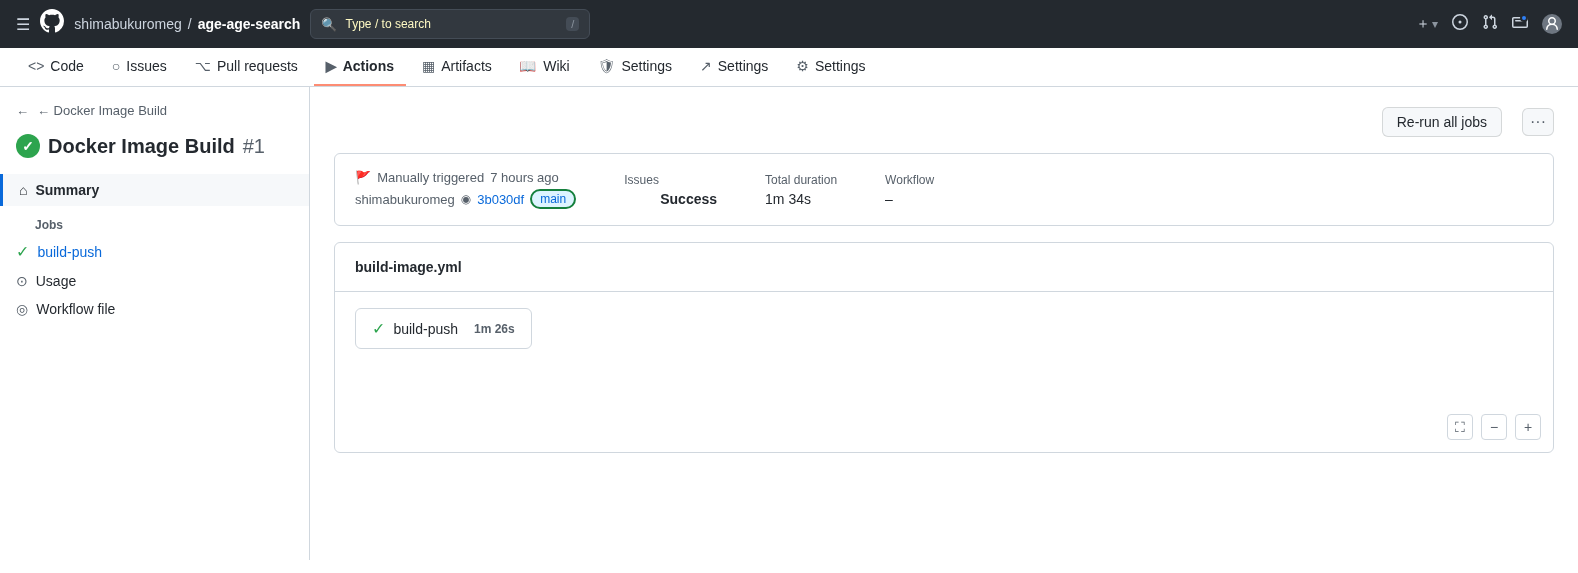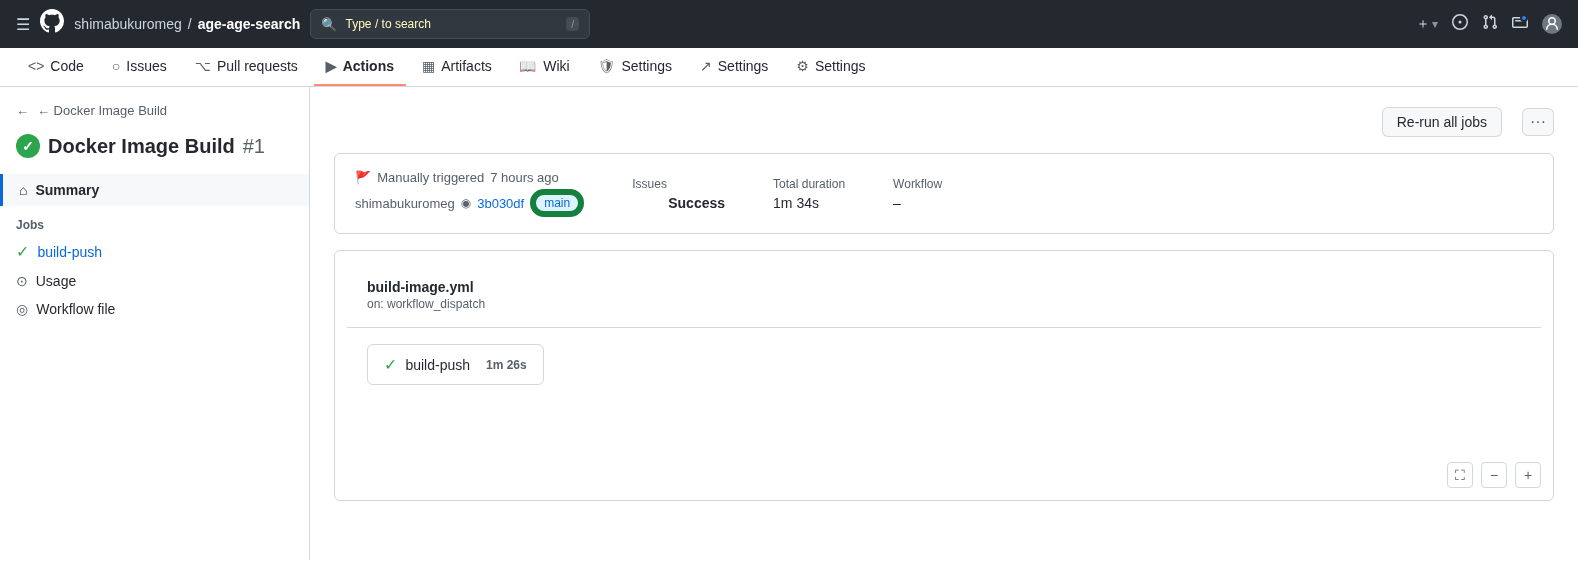--- a/index.html
+++ b/index.html
@@ -56,21 +56,21 @@
     }
     .run-number { color: #57606a; font-weight: 400; }
 
     .sidebar-summary-item {
       display: flex; align-items: center; gap: 8px; padding: 8px 16px; cursor: pointer; font-size: 14px;
       border-left: 3px solid transparent;
     }
     .sidebar-summary-item.active { border-left: 3px solid #0969da; background: #f6f8fa; font-weight: 600; }
     .home-icon { font-size: 14px; }
 
-    .sidebar-section-label { padding: 12px 16px 4px; font-size: 12px; font-weight: 600; color: #57606a; text-transform: none; }
+    .sidebar-section-label { padding: 12px 16px 4px; font-size: 12px; font-weight: 600; color: #57606a; text-transform: none; margin-left: 19px; }
     .sidebar-job-item {
       display: flex; align-items: center; gap: 8px; padding: 6px 16px; cursor: pointer; font-size: 14px; color: #0969da;
     }
     .job-success { color: #2da44e; font-size: 16px; }
 
     .sidebar-run-details { padding: 12px 16px 4px; font-size: 12px; font-weight: 600; color: #57606a; }
     .sidebar-detail-item {
       display: flex; align-items: center; gap: 8px; padding: 6px 16px; cursor: pointer; font-size: 14px; color: #24292f;
     }
     .detail-icon { font-size: 14px; color: #57606a; }
@@ -83,28 +83,28 @@
       border: 1px solid #d0d7de; border-radius: 6px; padding: 16px 20px; margin-bottom: 16px;
       display: flex; align-items: center; gap: 48px;
     }
     .info-section { display: flex; flex-direction: column; gap: 4px; }
     .info-label { font-size: 12px; color: #57606a; }
     .info-value { font-size: 14px; color: #24292f; }
     .info-value.bold { font-weight: 600; margin-left: 36px; }
     .trigger-row { display: flex; align-items: center; gap: 6px; font-size: 13px; color: #57606a; }
     .commit-sha { color: #0969da; font-size: 13px; font-family: Liberation Sans, sans-serif; }
     .branch-badge {
-      background: #ddf4ff; color: #0969da; border: 6px solid #15803d; border-radius: 20px;
+      background: #ddf4ff; color: #0969da; border: 2px solid #15803d; border-radius: 20px;
       padding: 1px 8px; font-size: 12px; font-weight: 500;
     }
     .commit-icon { font-size: 12px; color: #57606a; }
 
     
     .workflow-card {
-      border: 1px solid #d0d7de; border-radius: 6px; padding: 12px; margin-bottom: 16px; position: relative;
+      border: 1px solid #d0d7de; border-radius: 6px; padding: 0; margin-bottom: 16px; position: relative;
     }
     .workflow-card-header { padding: 16px 20px; border-bottom: 1px solid #d0d7de; }
     .workflow-filename { font-size: 14px; font-weight: 600; color: #24292f; }
     .workflow-trigger { font-size: 12px; color: #57606a; margin-top: 2px; }
     .workflow-body { padding: 16px 20px; min-height: 160px; }
     .job-box {
       display: inline-flex; align-items: center; gap: 8px; border: 1px solid #d0d7de; border-radius: 6px;
       padding: 10px 16px; font-size: 14px; cursor: pointer; background: #fff;
     }
     .job-box-success { color: #2da44e; font-size: 16px; }
@@ -295,21 +295,20 @@
       </div>
       <div class="info-section">
         <div class="info-label">Workflow</div>
         <div class="info-value">–</div>
       </div>
     </div>
 
     <div class="workflow-card">
       <div class="workflow-card-header">
         <div class="workflow-filename">build-image.yml</div>
-        <div class="workflow-trigger">on: workflow_dispatch</div>
       </div>
       <div class="workflow-body">
         <div class="job-box">
           <span class="job-box-success">✓</span>
           <span>build-push</span>
           <span class="job-duration">1m 26s</span>
         </div>
       </div>
       <div class="workflow-footer">
         <button class="zoom-btn">

